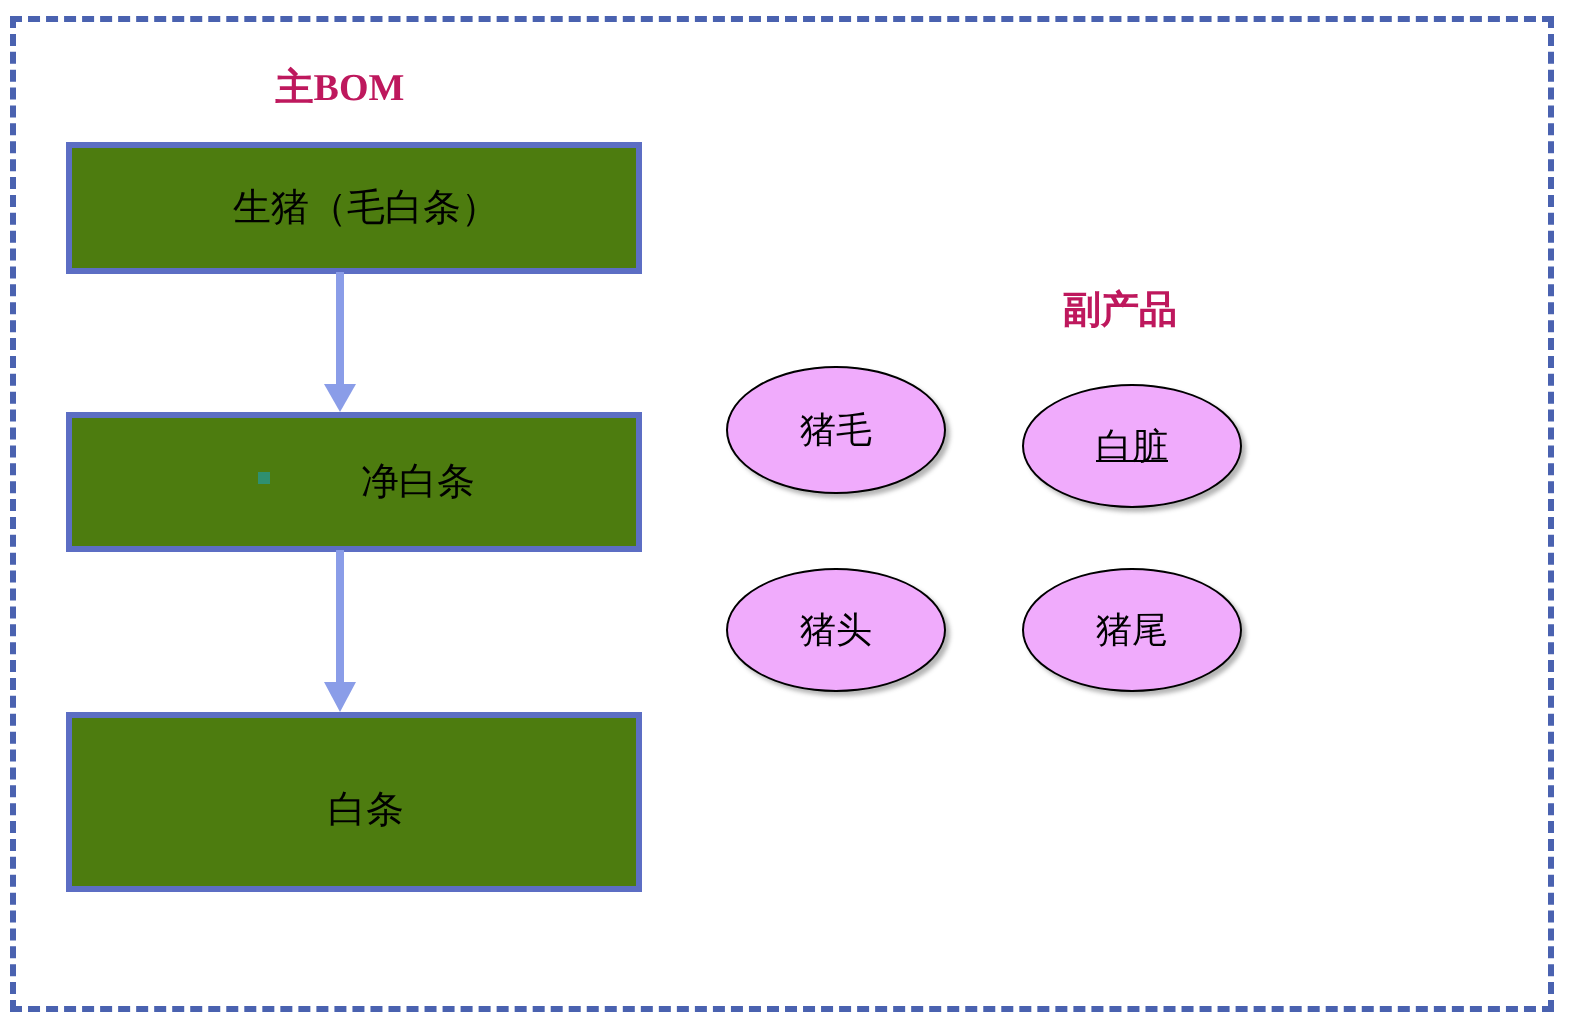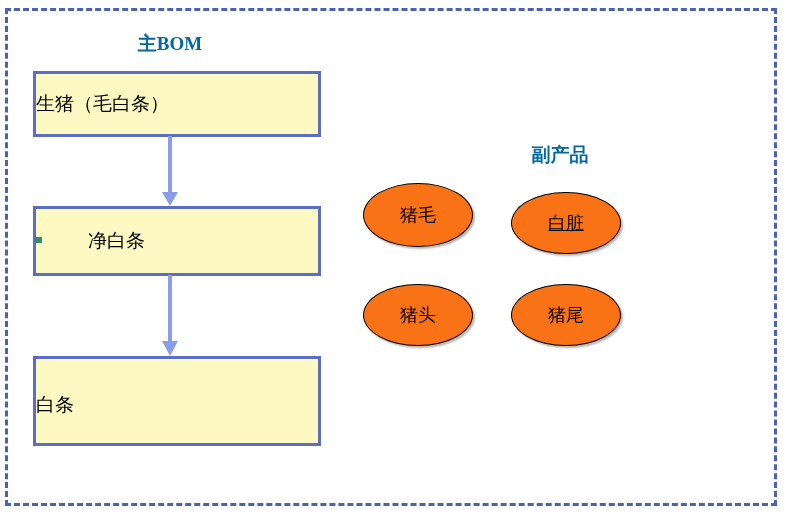--- a/index.html
+++ b/index.html
@@ -25,47 +25,48 @@
     top: 8px;
     width: 772px;
     height: 498px;
     border: 3px dashed #4a62b0;
     box-sizing: border-box;
   }
   
   .section-title {
     position: absolute;
     font-weight: bold;
-    color: #0369a1;
+    color: #be185d;
     white-space: nowrap;
     text-align: center;
     font-family: "Liberation Serif", "DejaVu Serif", serif;
   }
   #title-main-bom {
     left: 110px;
     top: 31px;
     width: 120px;
     font-size: 19px;
     letter-spacing: 0px;
   }
   #title-byproducts {
     left: 500px;
     top: 142px;
     width: 120px;
     font-size: 19px;
   }
   
   .proc-box {
     position: absolute;
-    background: #fef9c3;
+    background: #4d7c0f;
     border: 3px solid #5c6ec4;
     box-sizing: border-box;
     display: flex;
     align-items: center;
-    justify-content: flex-start;
+    justify-content: center;
+    padding-left: 12px;
   }
   .proc-box .box-label {
     font-size: 19px;
     color: #000000;
     white-space: nowrap;
     font-family: "Liberation Serif", "DejaVu Serif", serif;
   }
   #box-raw-pig  { left: 33px; top: 71px;  width: 288px; height: 66px; }
   #box-clean    { left: 33px; top: 206px; width: 288px; height: 70px; gap: 44px; }
   #box-carcass  { left: 33px; top: 356px; width: 288px; height: 90px; }
@@ -86,21 +87,21 @@
   
   .arrow {
     position: absolute;
   }
   #arrow-1 { left: 158px; top: 136px; }
   #arrow-2 { left: 158px; top: 275px; }
 
   
   .ellipse {
     position: absolute;
-    background: #f97316;
+    background: #f0abfc;
     border: 1px solid #000000;
     border-radius: 50%;
     box-sizing: border-box;
     display: flex;
     align-items: center;
     justify-content: center;
     box-shadow: 2px 2px 2px rgba(90,90,90,0.45);
   }
   .ellipse .ellipse-label {
     font-size: 18px;

